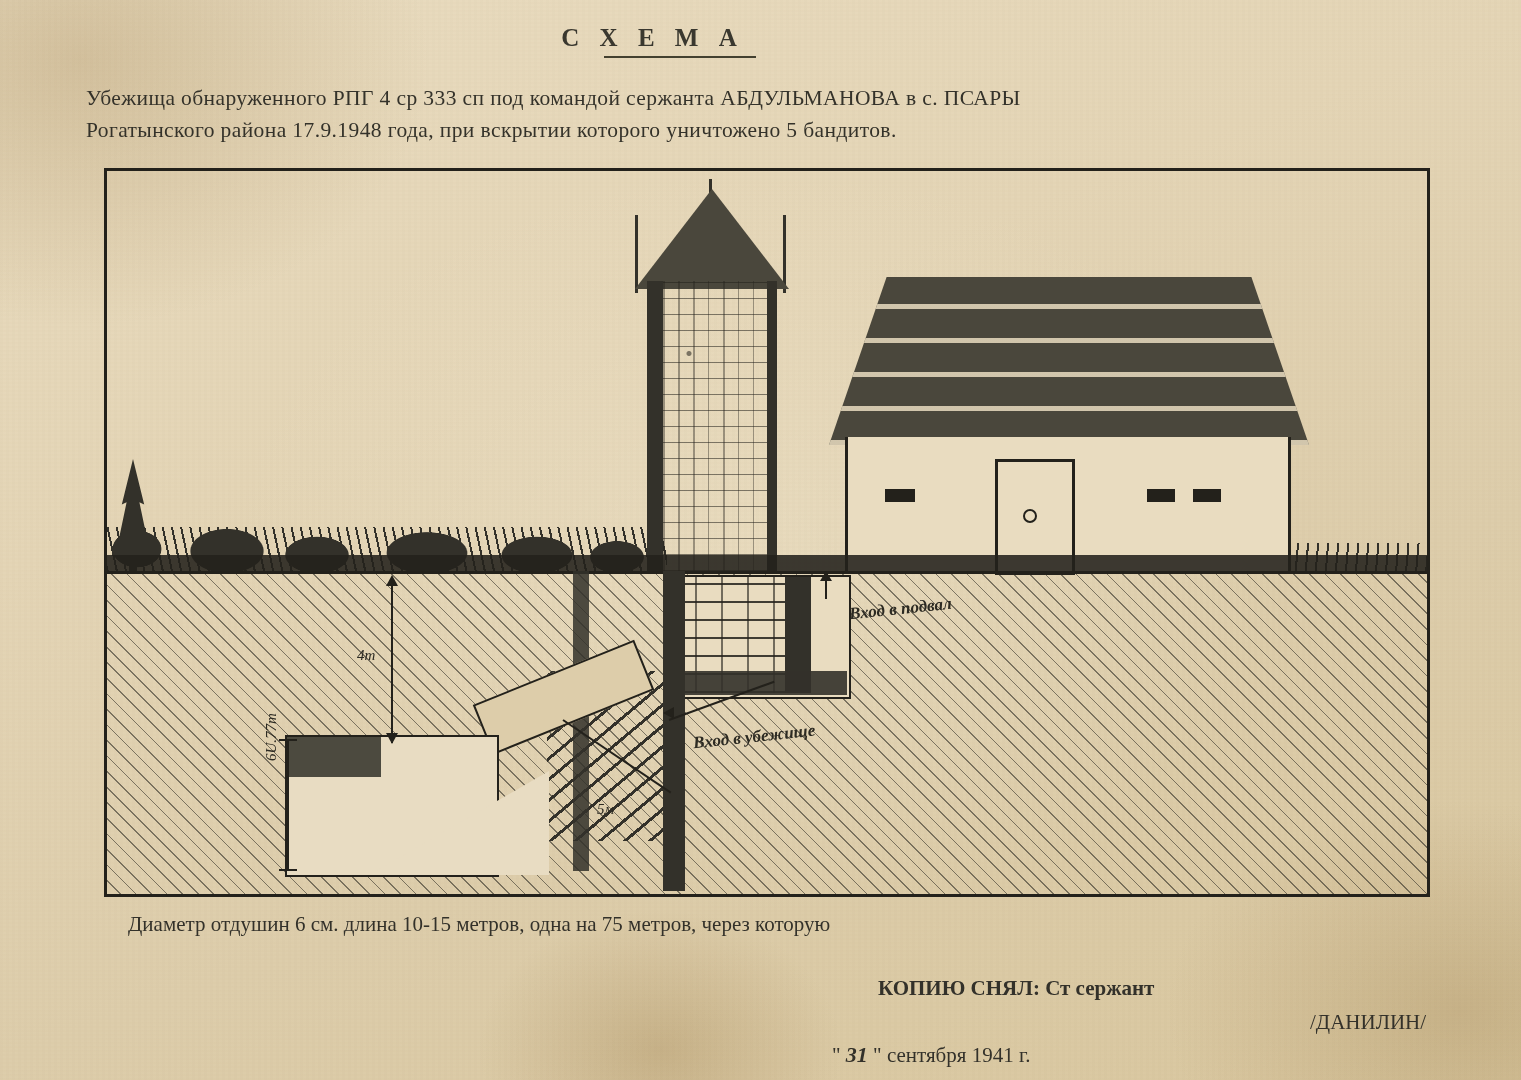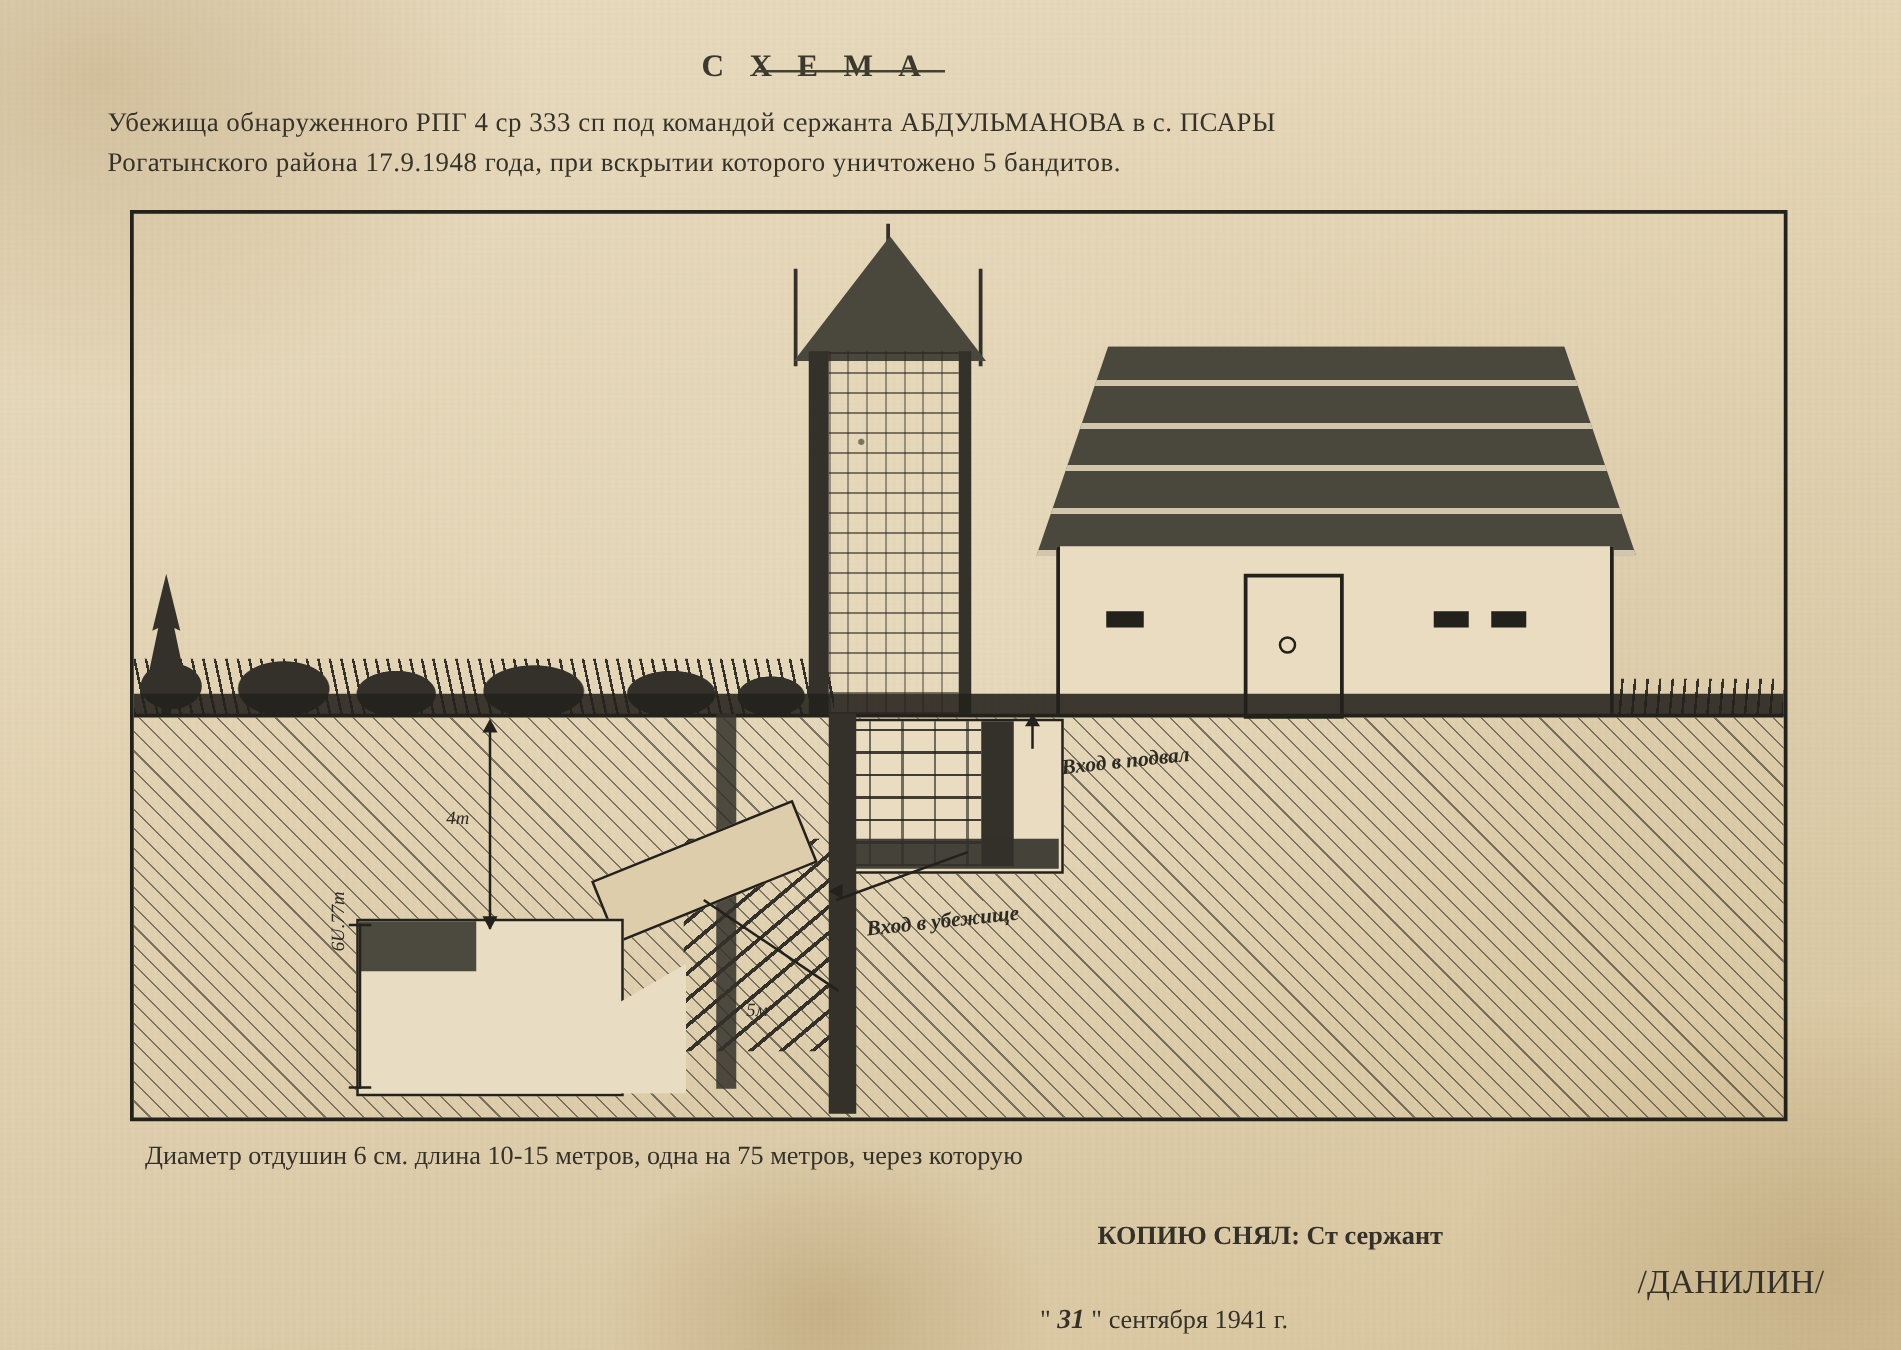--- a/index.html
+++ b/index.html
@@ -29,21 +29,21 @@
     position: absolute;
     inset: 0;
     pointer-events: none;
     opacity: 0.30;
     background-image:
       repeating-linear-gradient(0deg, rgba(120,95,55,0.05) 0 2px, rgba(255,255,255,0) 2px 4px),
       repeating-linear-gradient(90deg, rgba(120,95,55,0.04) 0 3px, rgba(255,255,255,0) 3px 6px);
   }
   .title {
     position: absolute;
-    top: 40px;
+    top: 24px;
     left: 0;
     width: 1305px;
     text-align: center;
     font-size: 25px;
     letter-spacing: 7px;
     font-weight: bold;
     color: #3a382f;
     font-family: "Liberation Serif", serif;
   }
   .title-underline {
@@ -340,21 +340,21 @@
     background: #23211b;
   }
   .arr-head {
     position: absolute;
     width: 0;
     height: 0;
   }
 
   .footnote {
     position: absolute;
-    left: 116px;
+    left: 128px;
     top: 908px;
     width: 1250px;
     font-family: "Liberation Serif", serif;
     font-size: 21px;
     line-height: 32px;
     color: #33312a;
   }
   .copy-line {
     position: absolute;
     left: 878px;
@@ -362,21 +362,21 @@
     font-family: "Liberation Serif", serif;
     font-size: 21px;
     color: #33312a;
     font-weight: bold;
   }
   .sign-line {
     position: absolute;
     left: 1310px;
     top: 1010px;
     font-family: "Liberation Serif", serif;
-    font-size: 27px;
+    font-size: 21px;
     color: #33312a;
     text-align: right;
   }
   .date-line {
     position: absolute;
     left: 832px;
     top: 1042px;
     font-family: "Liberation Serif", serif;
     font-size: 21px;
     color: #33312a;

